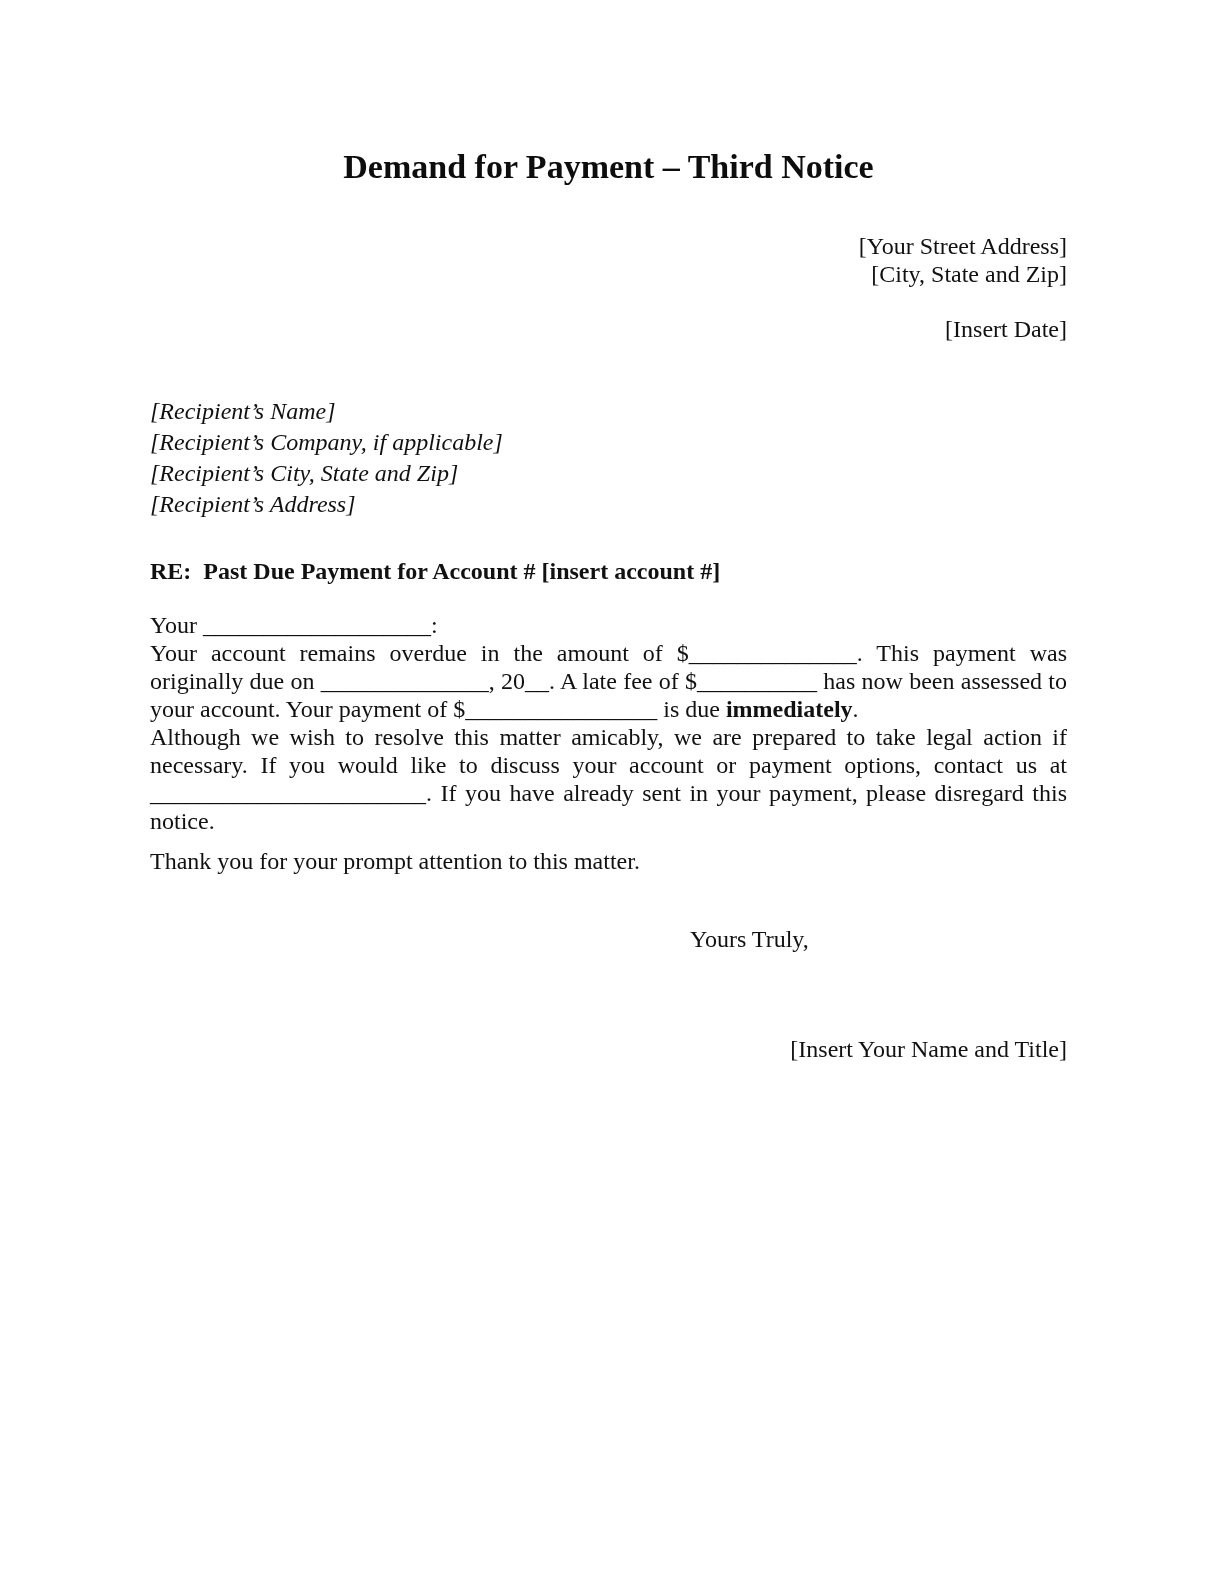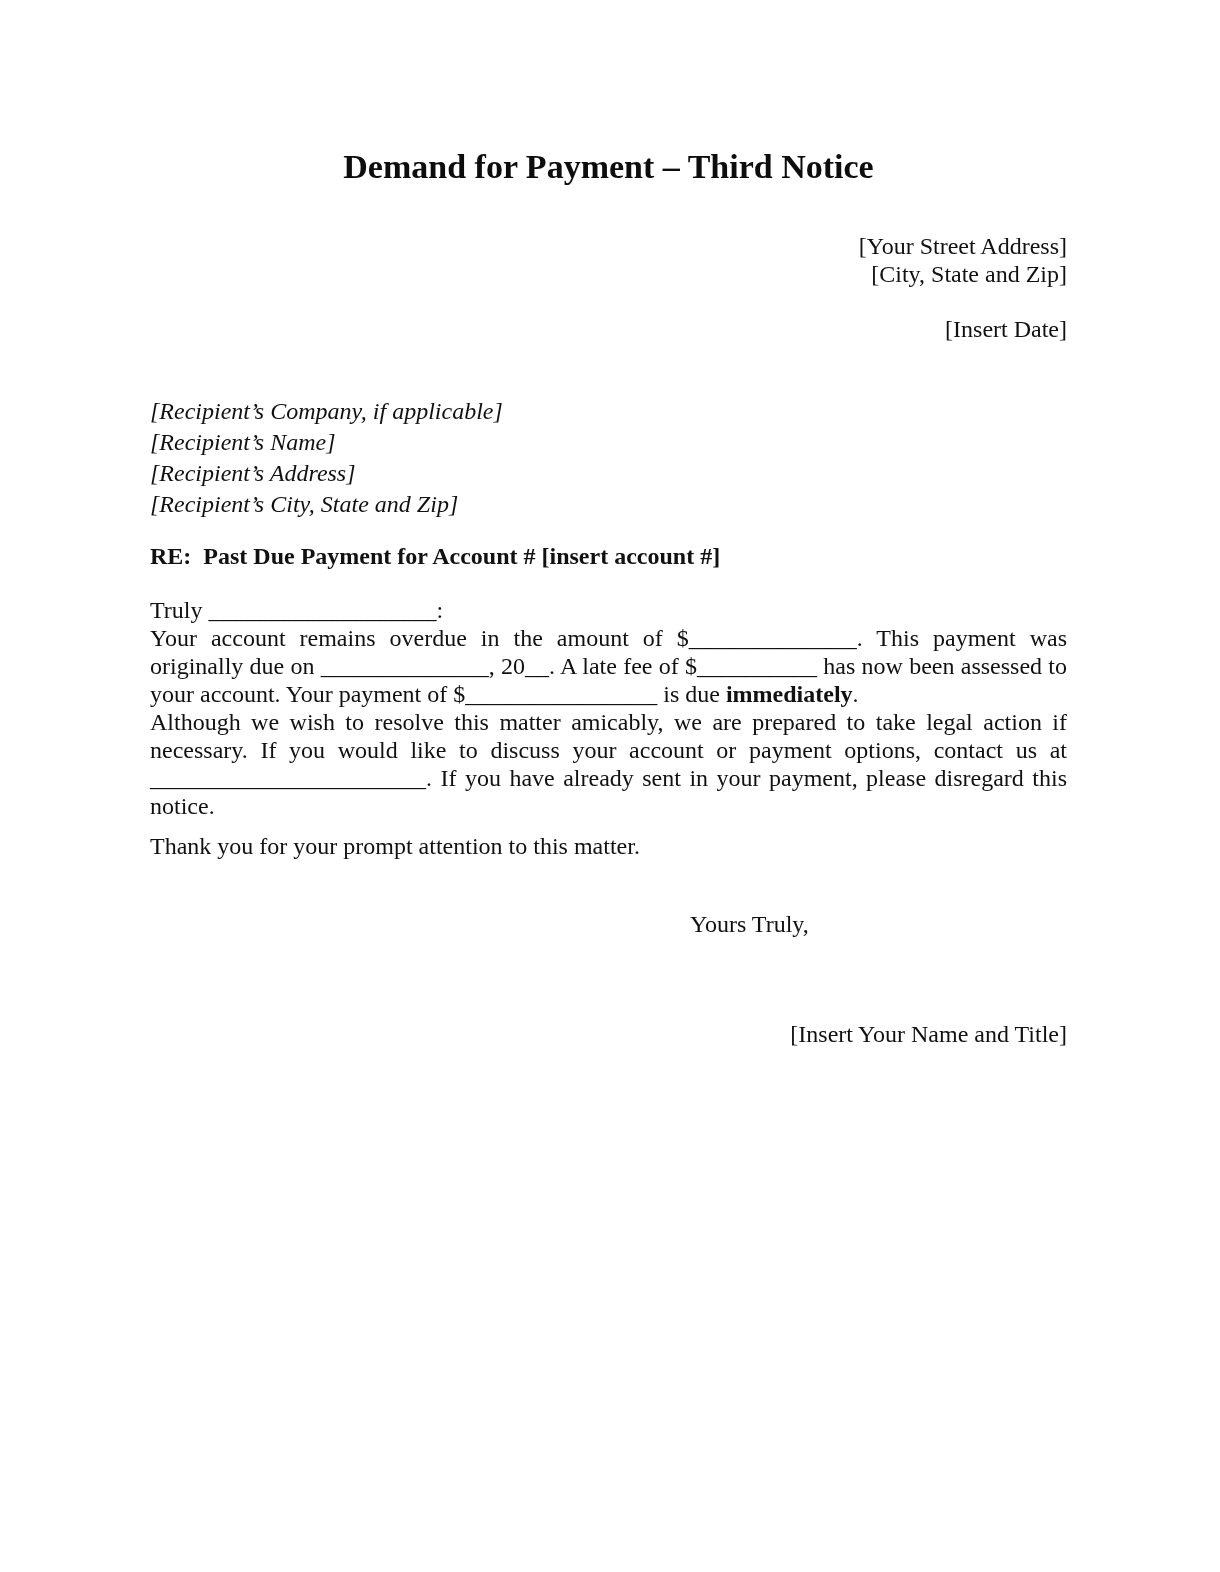--- a/index.html
+++ b/index.html
@@ -34,21 +34,21 @@
   }
   .sender-date {
     margin-top: 27px;
   }
   .recipient-block {
     margin-top: 53px;
     font-style: italic;
     line-height: 31px;
   }
   .subject-line {
-    margin-top: 22px;
+    margin-top: 37px;
     font-weight: bold;
     white-space: pre-wrap;
   }
   .salutation {
     margin-top: 26px;
   }
   .body-paragraph {
     text-align: justify;
   }
   .paragraph-last {
@@ -73,29 +73,29 @@
 
     <div class="letter-title">Demand for Payment – Third Notice</div>
 
     <div class="sender-block">
       <div>[Your Street Address]</div>
       <div>[City, State and Zip]</div>
       <div class="sender-date">[Insert Date]</div>
     </div>
 
     <div class="recipient-block">
+      <div>[Recipient’s Name]</div>
       <div>[Recipient’s Company, if applicable]</div>
-      <div>[Recipient’s Name]</div>
+      <div>[Recipient’s City, State and Zip]</div>
       <div>[Recipient’s Address]</div>
-      <div>[Recipient’s City, State and Zip]</div>
     </div>
 
     <div class="subject-line">RE:  Past Due Payment for Account # [insert account #]</div>
 
-    <div class="salutation">Truly ___________________:</div>
+    <div class="salutation">Your ___________________:</div>
 
     <p class="body-paragraph"><span>Your account remains overdue in the amount of $______________. This payment was originally due on ______________, 20__. A late fee of $__________ has now been assessed to your account. Your payment of $________________ is due </span><span class="bold-inline">immediately</span><span>.</span></p>
 
     <p class="body-paragraph">Although we wish to resolve this matter amicably, we are prepared to take legal action if necessary. If you would like to discuss your account or payment options, contact us at _______________________. If you have already sent in your payment, please disregard this notice.</p>
 
     <p class="paragraph-last">Thank you for your prompt attention to this matter.</p>
 
     <div class="closing-block">
       <div>Yours Truly,</div>
       <div class="signature-line">[Insert Your Name and Title]</div>

